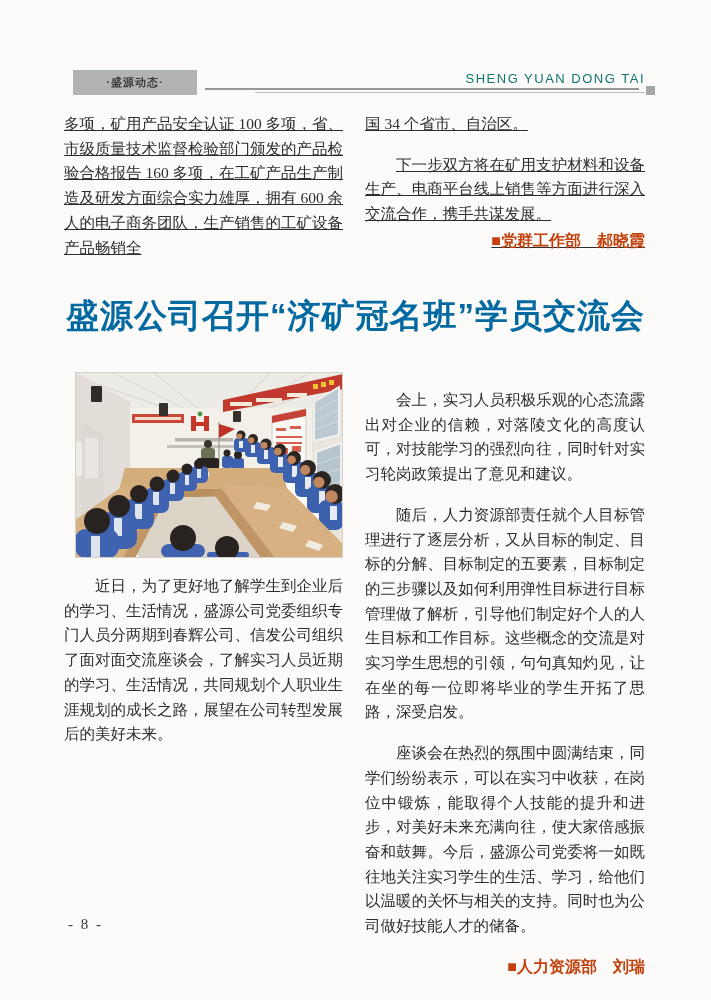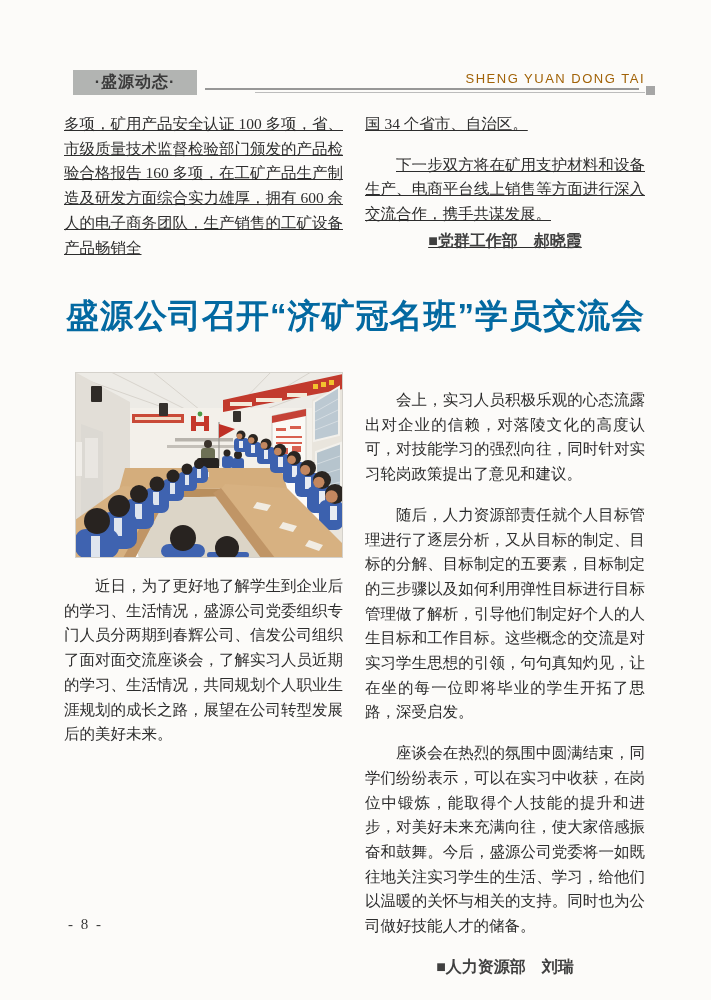--- a/index.html
+++ b/index.html
@@ -10,46 +10,46 @@
     font-family:"Liberation Serif","DejaVu Serif",serif;
     color:#2d2d2d;
     overflow:hidden;
   }
   
   .section-label{
     position:absolute;left:73px;top:70px;
     width:124px;height:25px;
     background:#b2b4b2;color:#3a3a3a;
     font-family:"Liberation Sans","DejaVu Sans",sans-serif;
-    font-weight:bold;font-size:16px;letter-spacing:1px;
+    font-weight:bold;font-size:11px;letter-spacing:1px;
     display:flex;align-items:center;justify-content:center;
   }
   .section-label-en{
     position:absolute;top:71px;right:66px;
     font-family:"Liberation Sans","DejaVu Sans",sans-serif;
-    font-size:13px;letter-spacing:1.5px;color:#a16207;
+    font-size:13px;letter-spacing:1.5px;color:#0f766e;
   }
   .rule-main{position:absolute;left:205px;top:88px;width:434px;height:2px;background:#979797;}
   .rule-thin{position:absolute;left:255px;top:92px;width:390px;height:1px;background:#bcbcbc;}
   .rule-square{position:absolute;left:646px;top:86px;width:9px;height:9px;background:#a6a6a6;}
   
   .cols{position:absolute;left:64px;display:flex;gap:22px;}
   .top-cols{top:112px;text-decoration:underline;}
   .main-cols{top:372px;}
   .col-l{width:279px;}
   .col-r{width:280px;}
   p.body{
     margin:0;font-size:15.5px;line-height:24.7px;
     text-align:justify;text-justify:inter-ideograph;
   }
   p.indent{text-indent:2em;margin-top:16px;}
   .byline{
     font-family:"Liberation Sans","DejaVu Sans",sans-serif;
-    font-weight:bold;font-size:16px;color:#404040;
-    text-align:center;margin-top:4px;
+    font-weight:bold;font-size:16px;color:#c2410c;
+    text-align:right;margin-top:4px;
   }
   .byline-2{margin-top:18px;}
   
   .headline{
     position:absolute;top:294px;left:0;width:711px;margin:0;
     text-align:center;
     font-family:"Liberation Sans","DejaVu Sans",sans-serif;
     font-size:33px;font-weight:900;letter-spacing:1px;color:#0369a1;
   }
   

